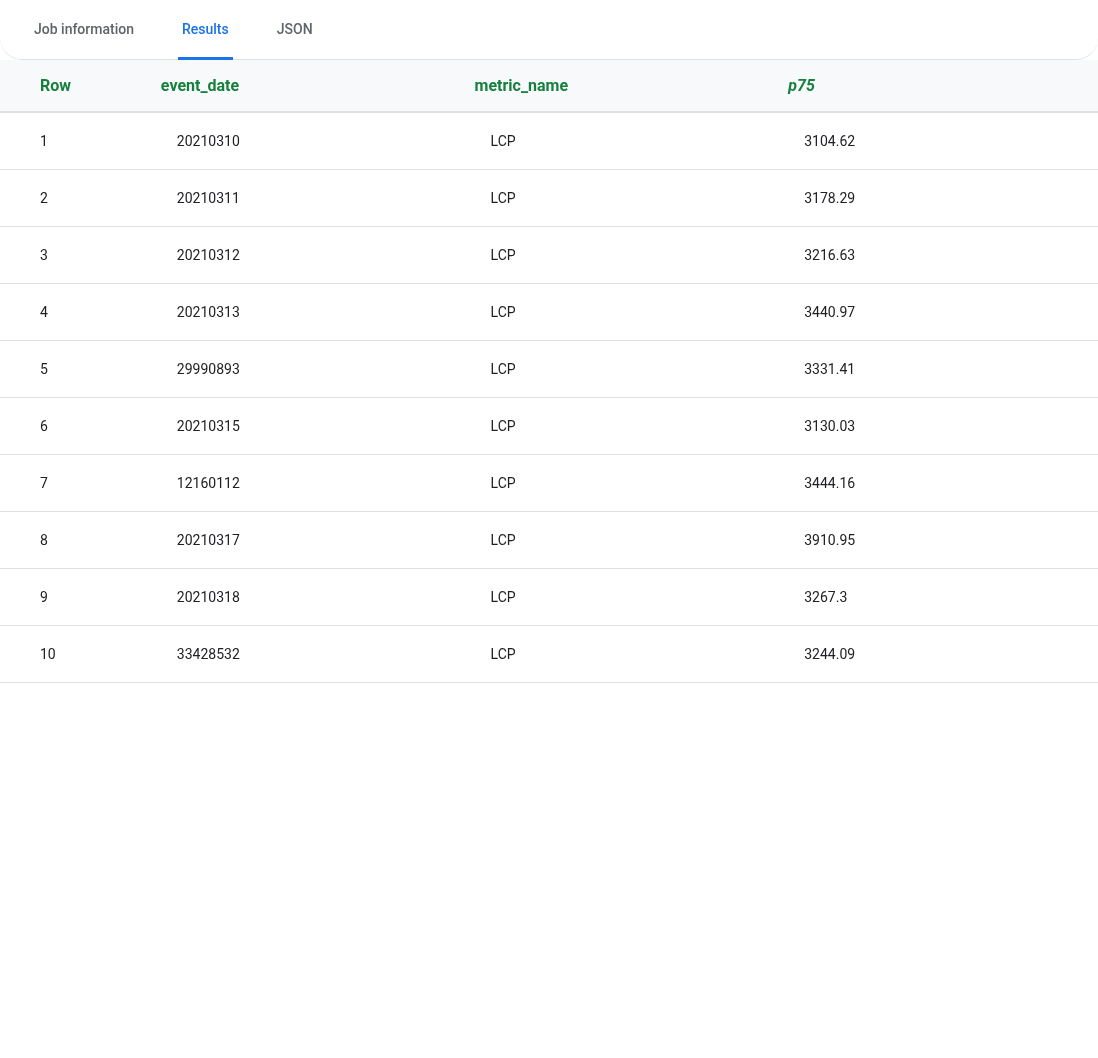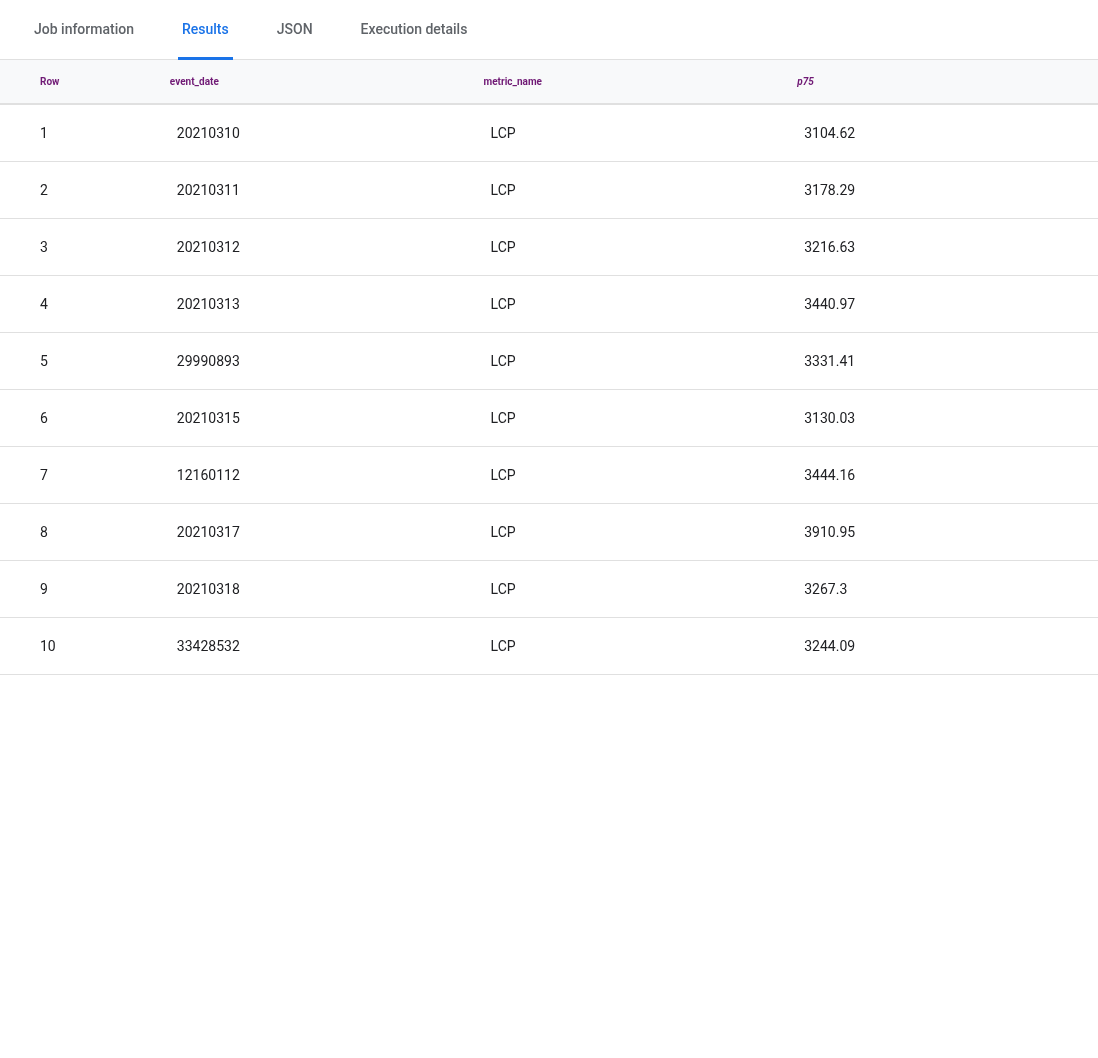--- a/index.html
+++ b/index.html
@@ -17,20 +17,21 @@
       min-height: 1058px;
     }
 
     .tabs-container {
       display: flex;
       align-items: center;
       border-bottom: 1px solid #e0e0e0;
       padding: 0 30px;
       height: 60px;
       gap: 40px;
+      border-radius: 22px;
     }
 
     .tab {
       display: flex;
       align-items: center;
       height: 100%;
       font-size: 14px;
       font-weight: 500;
       color: #5f6368;
       cursor: pointer;
@@ -55,24 +56,24 @@
       width: 100%;
       border-collapse: collapse;
     }
 
     thead tr {
       background: #f8f9fa;
     }
 
     thead th {
       text-align: left;
-      padding: 16px 13px;
-      font-size: 10px;
+      padding: 16px 4px;
+      font-size: 16px;
       font-weight: 700;
-      color: #701a75;
+      color: #15803d;
       border-bottom: 2px solid #e0e0e0;
     }
 
     thead th:first-child {
       padding-left: 40px;
       width: 100px;
     }
 
     thead th:nth-child(2) {
       width: 200px;
@@ -108,23 +109,20 @@
 <div class="tabs-container">
   <div class="tab">
     <span>Job information</span>
   </div>
   <div class="tab active">
     <span>Results</span>
   </div>
   <div class="tab">
     <span>JSON</span>
   </div>
-  <div class="tab">
-    <span>Execution details</span>
-  </div>
 </div>
 
 <div class="table-container">
   <table>
     <thead>
       <tr>
         <th>
           <span>Row</span>
         </th>
         <th>

